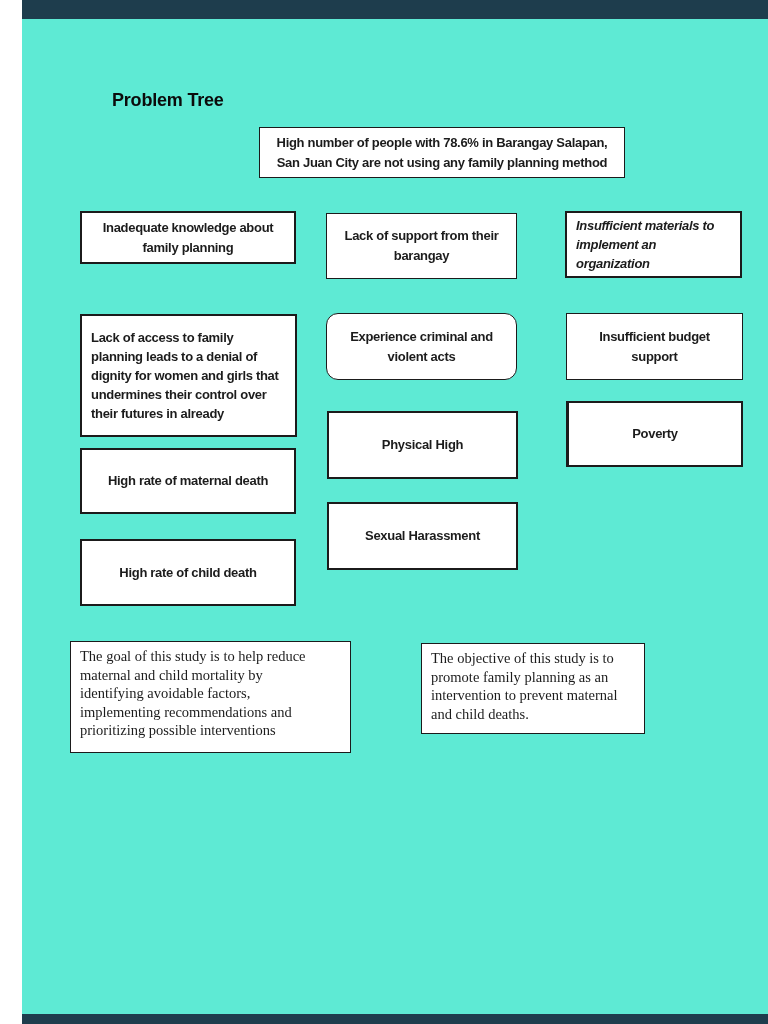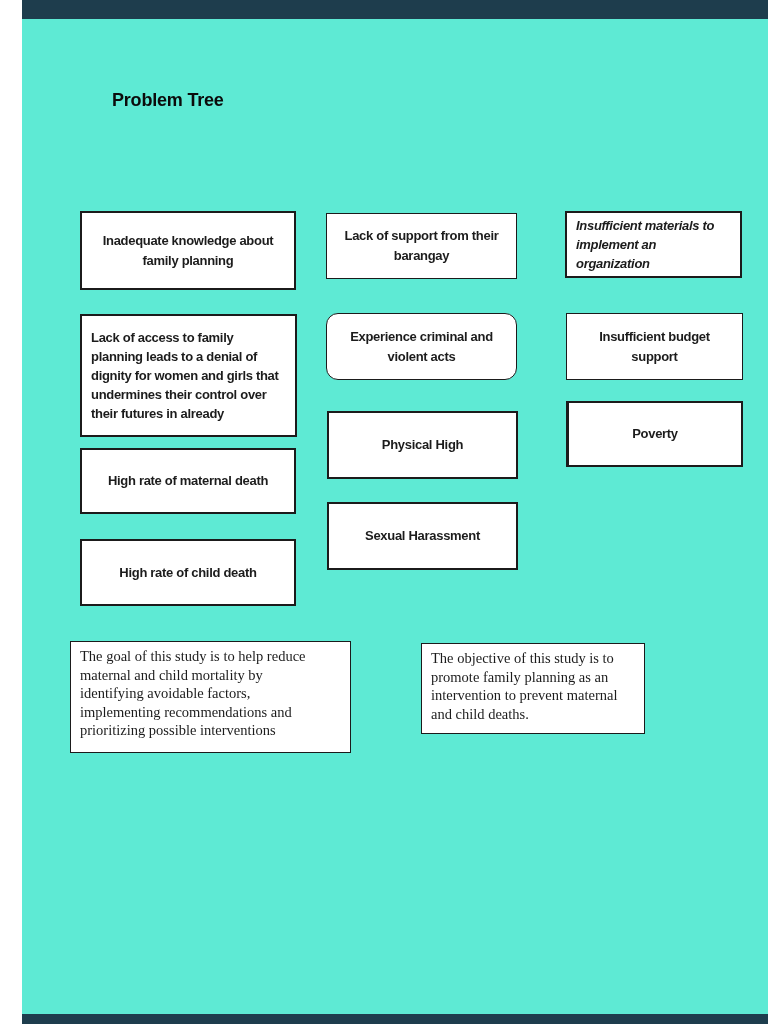--- a/index.html
+++ b/index.html
@@ -50,21 +50,21 @@
     letter-spacing:0;
     line-height:18.5px;
     align-items:flex-start;
     justify-content:flex-start;
     text-align:left;
     padding:5px 16px 5px 9px;
     border-width:1.5px;
   }
   
   .b-problem   {left:237px;top:127px;width:366px;height:51px;border-width:1.5px;}
-  .b-knowledge {left:58px; top:211px;width:216px;height:79px;}
+  .b-knowledge {left:58px; top:211px;width:216px;height:53px;}
   .b-support   {left:304px;top:213px;width:191px;height:66px;border-width:1px;}
   .b-materials {left:543px;top:211px;width:177px;height:67px;border-width:2.5px;line-height:19px;padding-left:9px;font-style:italic;}
   .b-access    {left:58px; top:314px;width:217px;height:123px;line-height:19px;padding-left:9px;}
   .b-criminal  {left:304px;top:313px;width:191px;height:67px;border-width:1.5px;border-radius:12px;}
   .b-budget    {left:544px;top:313px;width:177px;height:67px;border-width:1.5px;}
   .b-poverty   {left:544px;top:401px;width:177px;height:66px;border-left-width:3px;}
   .b-physical  {left:305px;top:411px;width:191px;height:68px;}
   .b-maternal  {left:58px; top:448px;width:216px;height:66px;}
   .b-sexual    {left:305px;top:502px;width:191px;height:68px;}
   .b-child     {left:58px; top:539px;width:216px;height:67px;}
@@ -73,20 +73,22 @@
 </style>
 </head>
 <body>
 
 <div class="viewport">
 
   <div class="chrome-bar chrome-top" style="background: rgb(30, 61, 77);"></div>
 
   <div class="doc-title">Problem Tree</div>
 
+  <div class="tbox b-problem">High number of people with 78.6% in Barangay Salapan,
+San Juan City are not using any family planning method</div>
 
   <div class="tbox b-knowledge">Inadequate knowledge about
 family planning</div>
 
   <div class="tbox b-support">Lack of support from their
 barangay</div>
 
   <div class="tbox left-text b-materials">Insufficient materials to
 implement an
 organization</div>

